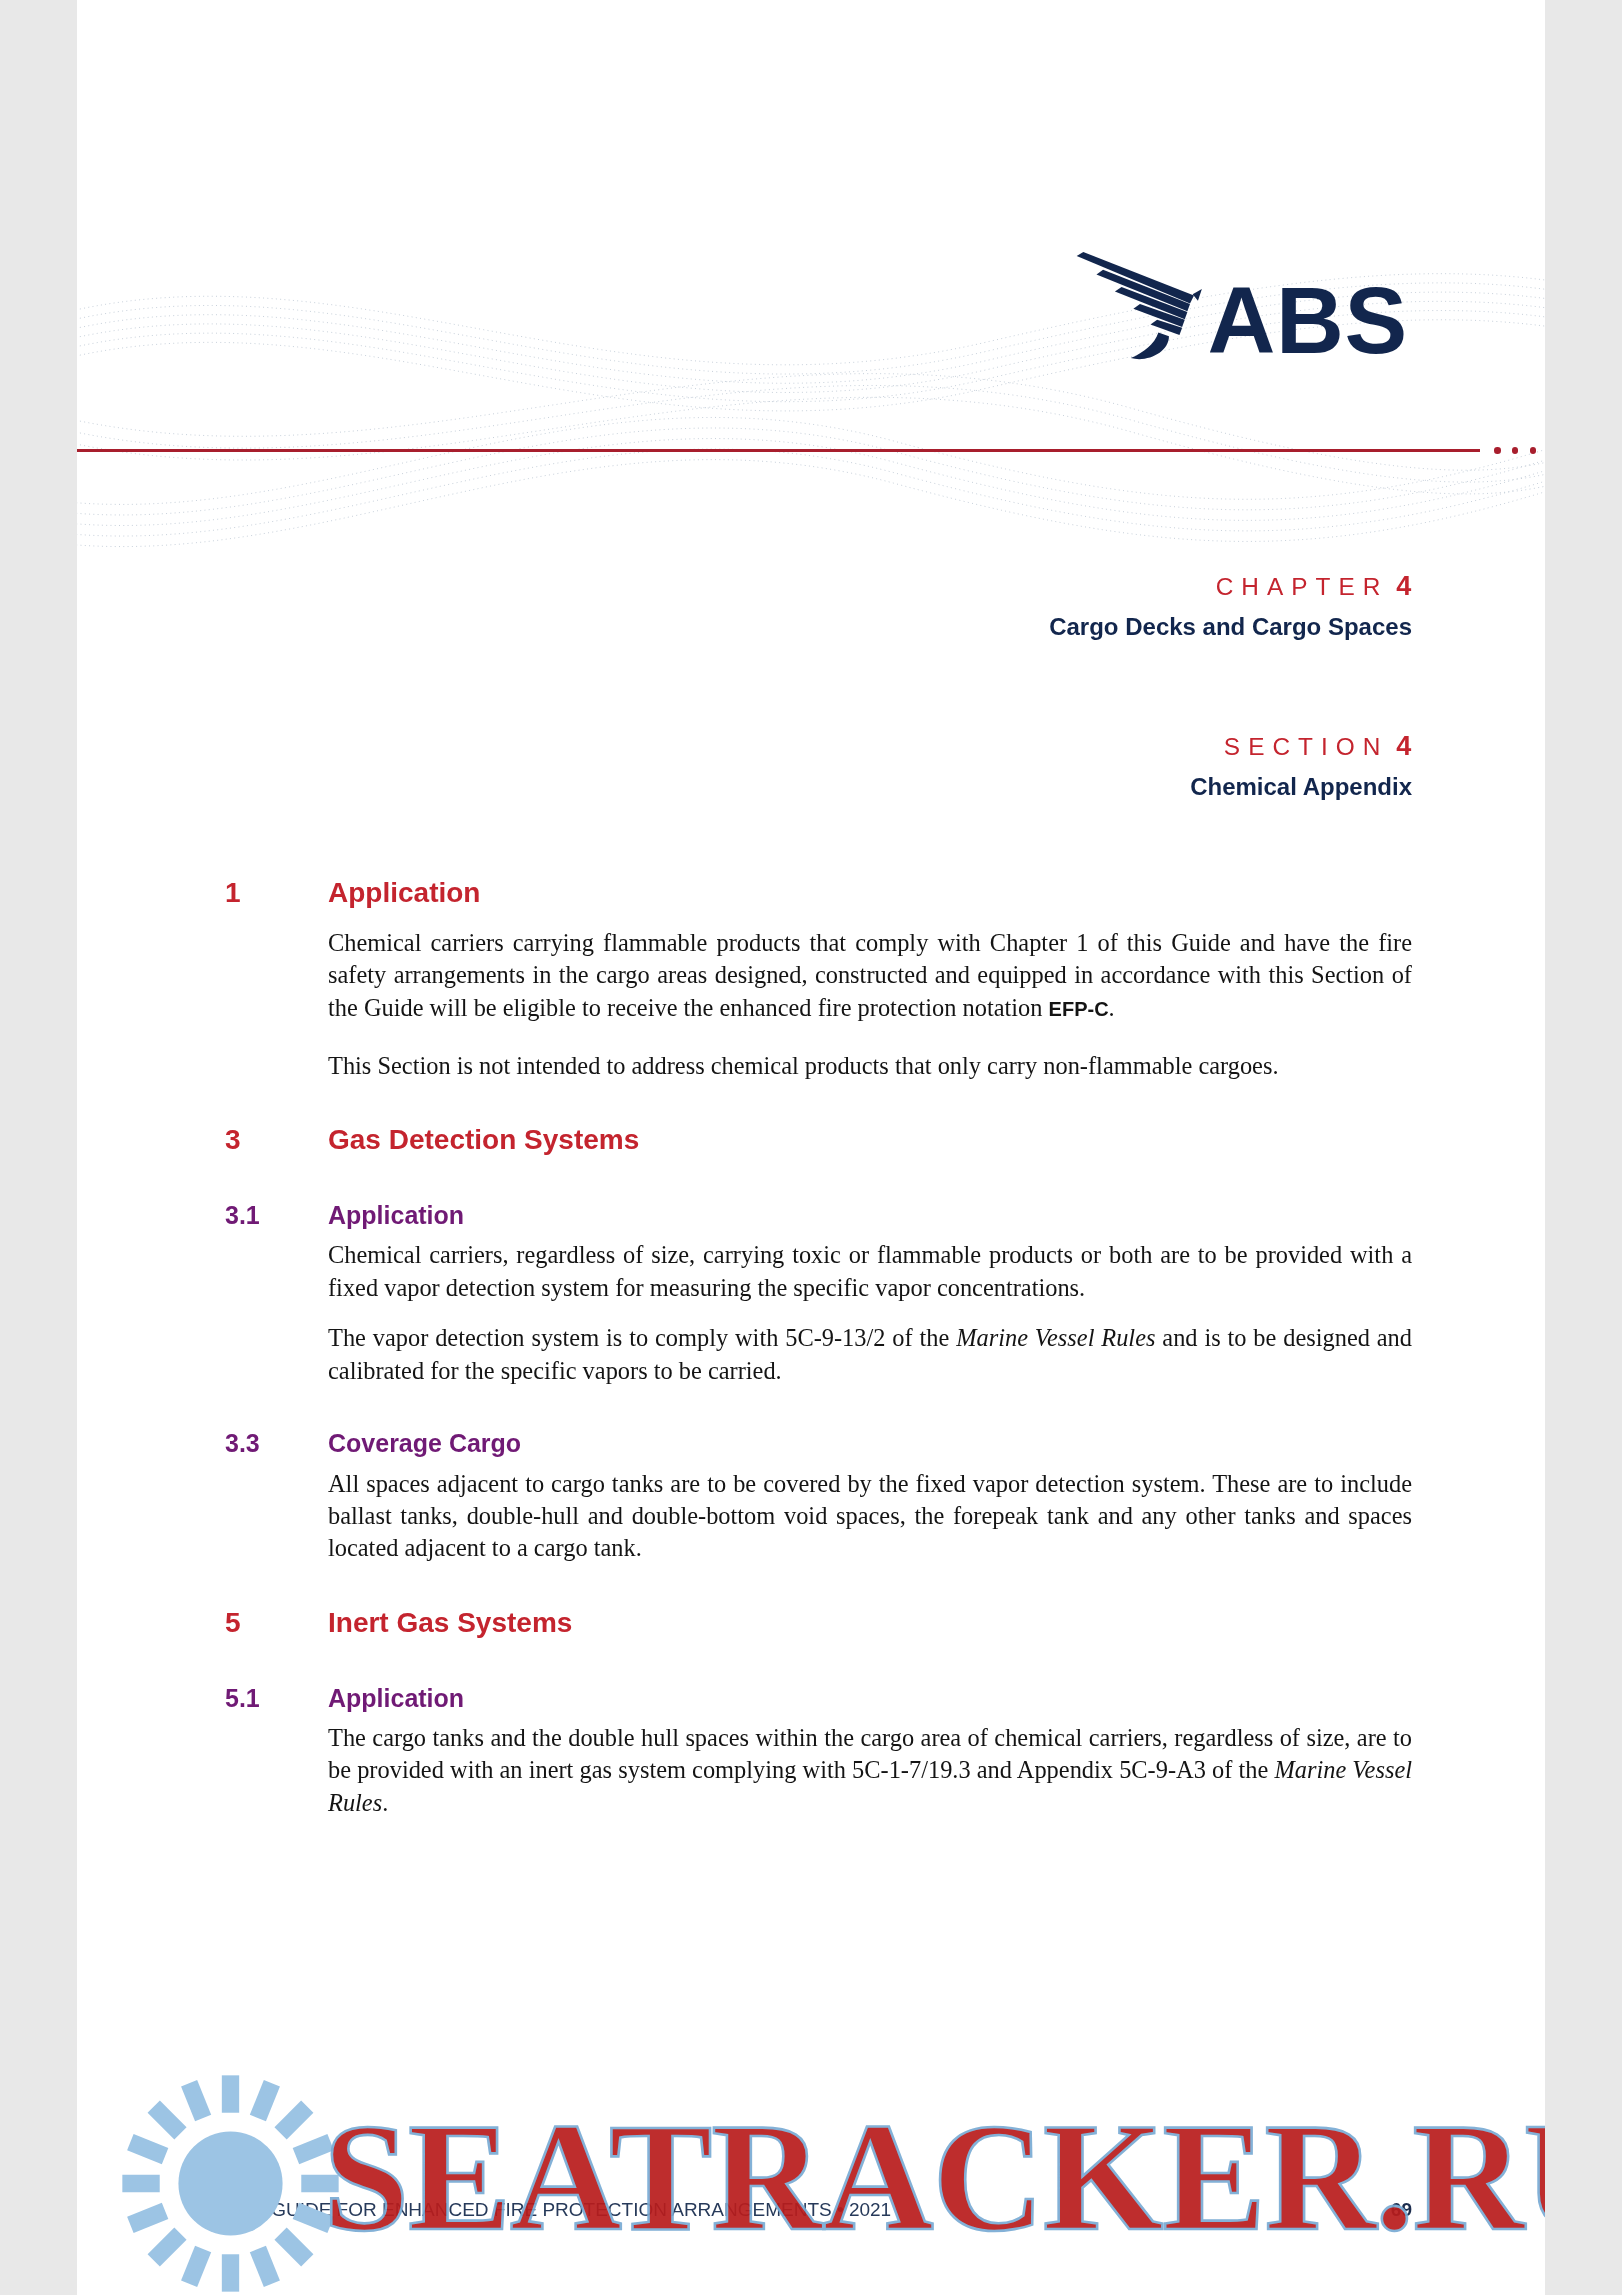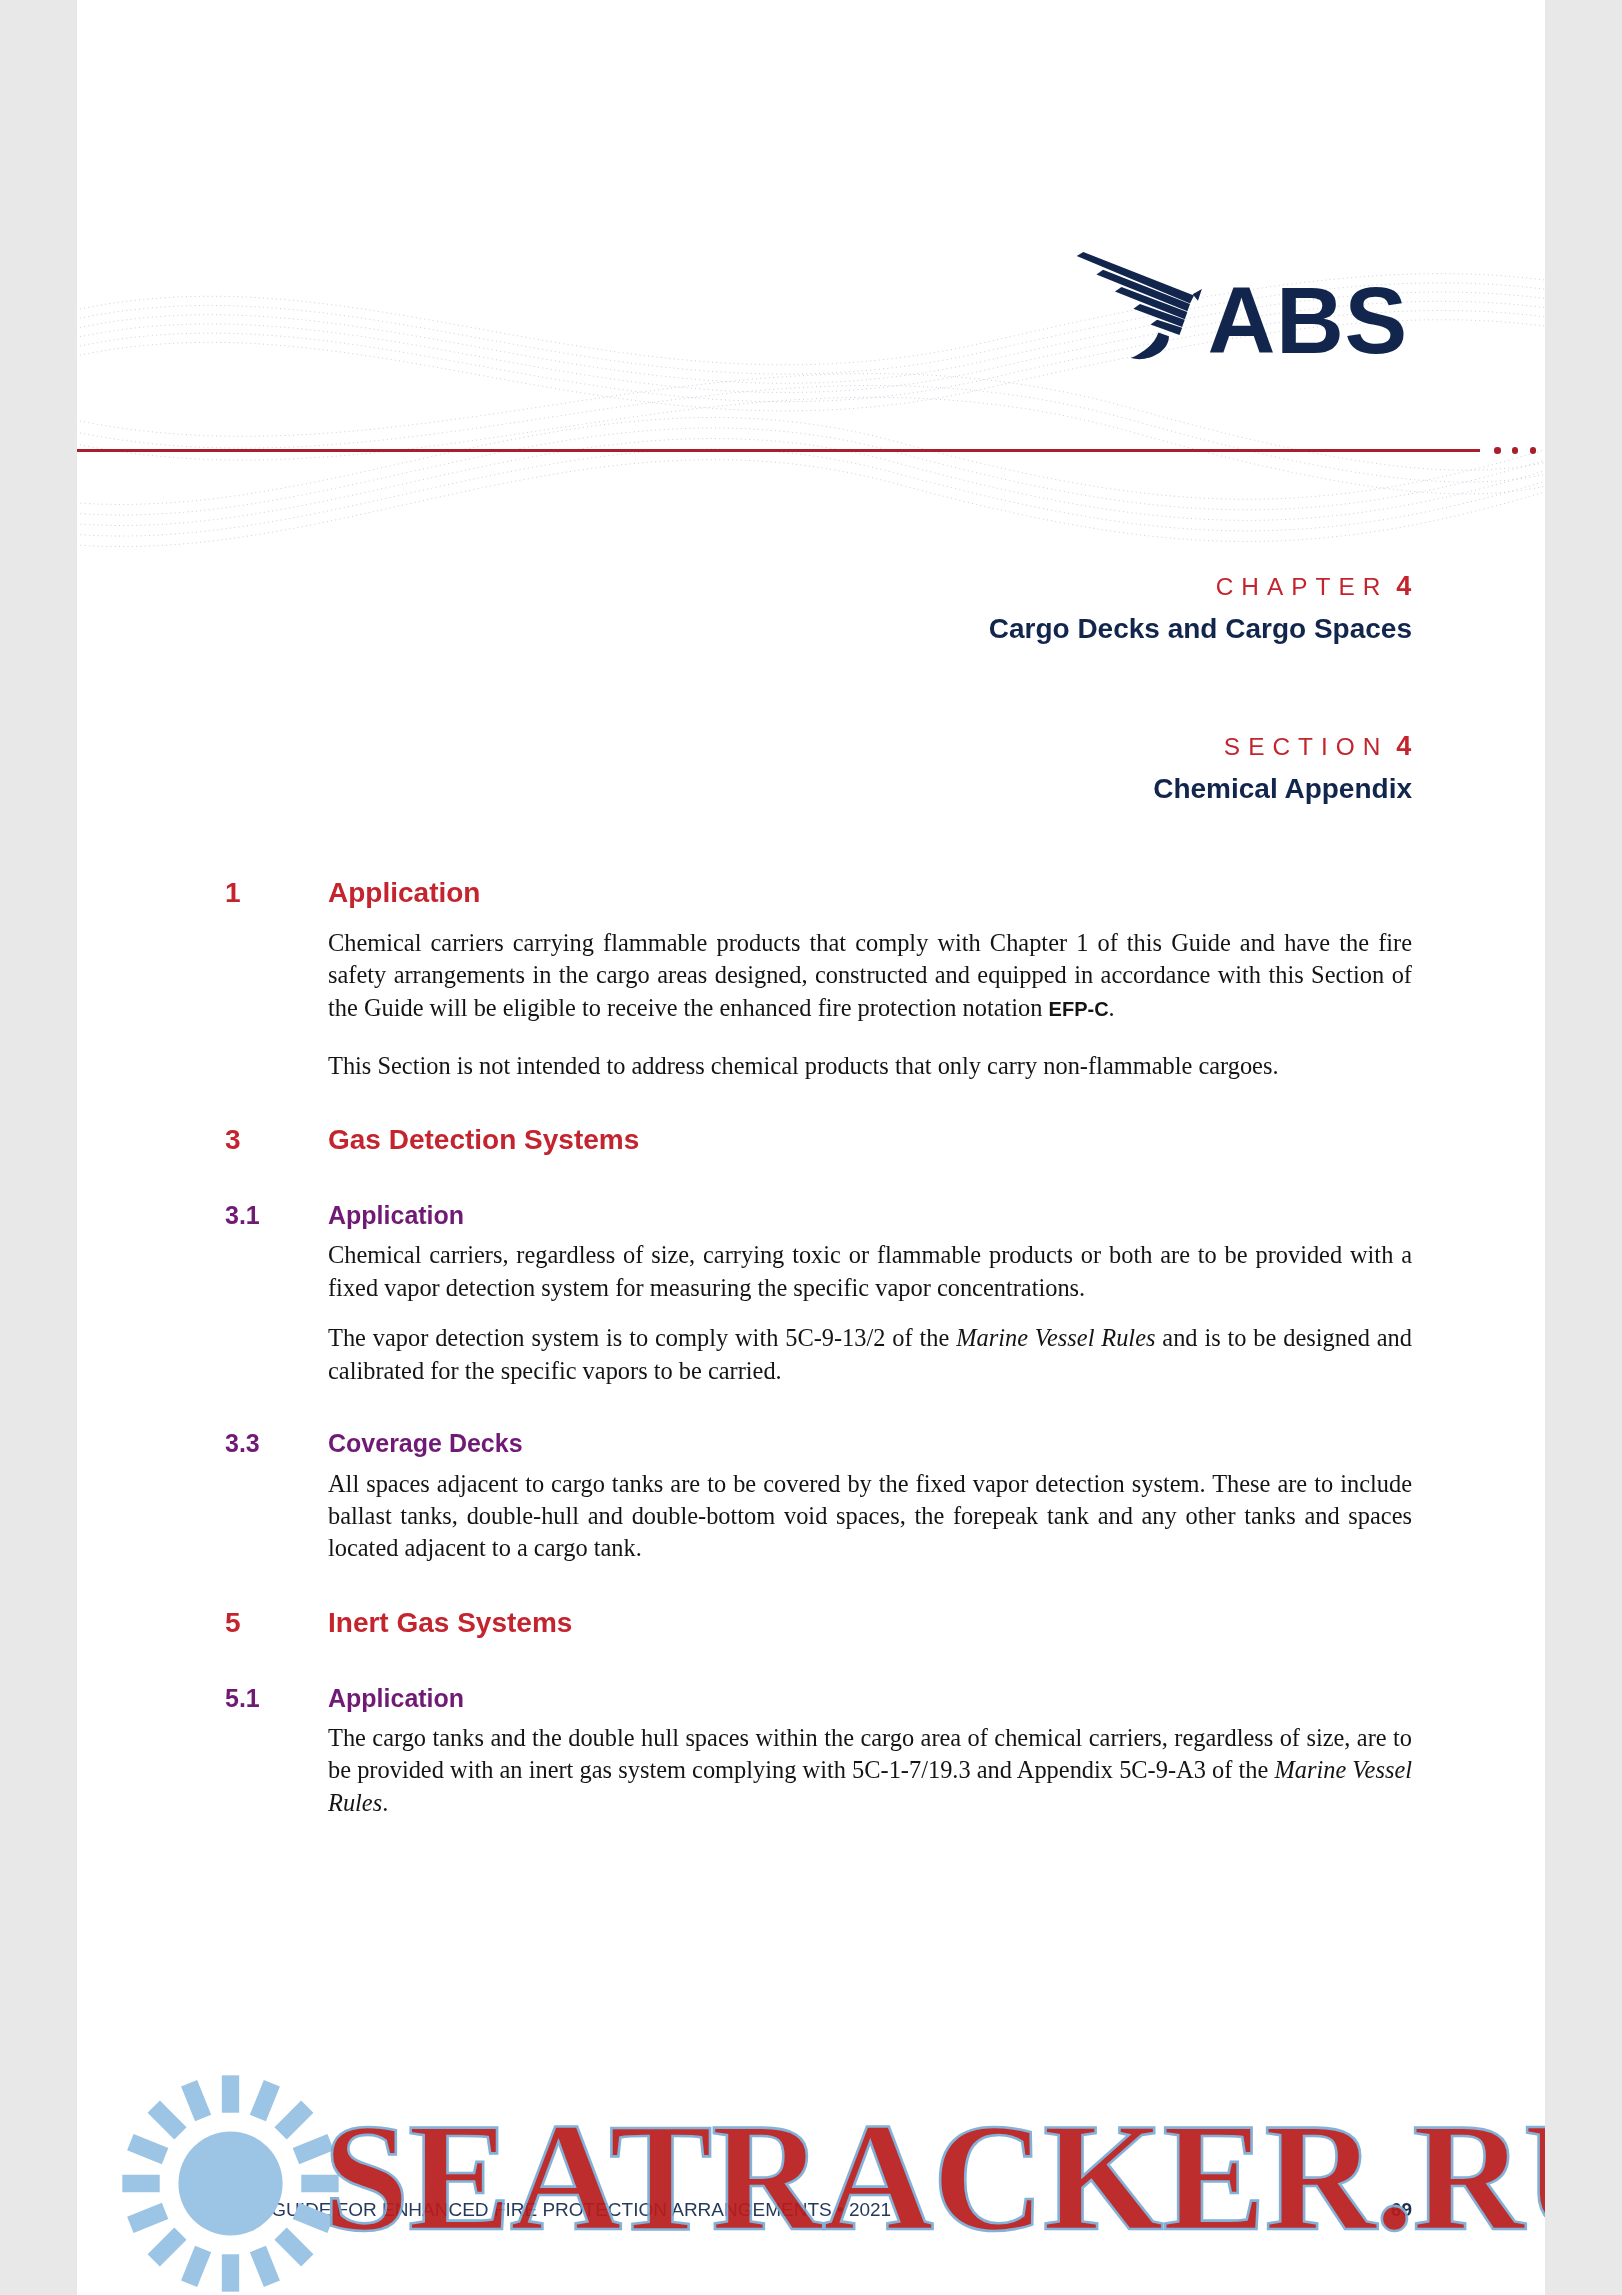--- a/index.html
+++ b/index.html
@@ -20,21 +20,21 @@
   .rule { position:absolute; top:449px; left:0; width:1403px; height:3.3px; background:#a81e2d; }
   .rule-dots { position:absolute; top:447px; left:1417px; display:flex; gap:11.2px; }
   .rule-dot { width:6.6px; height:6.6px; border-radius:50%; background:#a81e2d; }
 
   
   .title-block { position:absolute; right:133px; text-align:right; font-family:"Liberation Sans", sans-serif; }
   .tb-chapter { top:571px; }
   .tb-section { top:731px; }
   .eyebrow { font-size:24.4px; color:#c4242e; letter-spacing:8px; font-weight:400; }
   .eyebrow-num { font-weight:700; font-size:27px; letter-spacing:0.7px; margin-left:8px; }
-  .block-title { margin-top:10.5px; font-size:28px; font-weight:700; color:#12264d; }
+  .block-title { margin-top:10.5px; font-size:24px; font-weight:700; color:#12264d; }
 
   
   .content { position:absolute; top:876px; left:148px; right:133px; }
   .sec-row { display:grid; grid-template-columns:103px 1fr; align-items:baseline; }
   .num-red, .head-red {
     font-family:"Liberation Sans", sans-serif; font-weight:700;
     font-size:28px; color:#c4242e; margin:0; line-height:1.2;
   }
   .num-navy, .head-navy {
     font-family:"Liberation Sans", sans-serif; font-weight:700;
@@ -154,21 +154,21 @@
       <span class="num-navy">3.1</span>
       <h3 class="head-navy">Application</h3>
     </div>
     <p class="para mt14">Chemical carriers, regardless of size, carrying toxic or flammable products or both are to be provided with a fixed vapor detection system for measuring the specific vapor concentrations.</p>
     <p class="para mt28">
       <span>The vapor detection system is to comply with 5C-9-13/2 of the </span><span class="ital">Marine Vessel Rules</span><span> and is to be designed and calibrated for the specific vapors to be carried.</span>
     </p>
 
     <div class="sec-row mt62">
       <span class="num-navy">3.3</span>
-      <h3 class="head-navy">Coverage Decks</h3>
+      <h3 class="head-navy">Coverage Cargo</h3>
     </div>
     <p class="para mt14">All spaces adjacent to cargo tanks are to be covered by the fixed vapor detection system. These are to include ballast tanks, double-hull and double-bottom void spaces, the forepeak tank and any other tanks and spaces located adjacent to a cargo tank.</p>
 
     <div class="sec-row mt62">
       <span class="num-red">5</span>
       <h2 class="head-red">Inert Gas Systems</h2>
     </div>
 
     <div class="sec-row mt66">
       <span class="num-navy">5.1</span>

